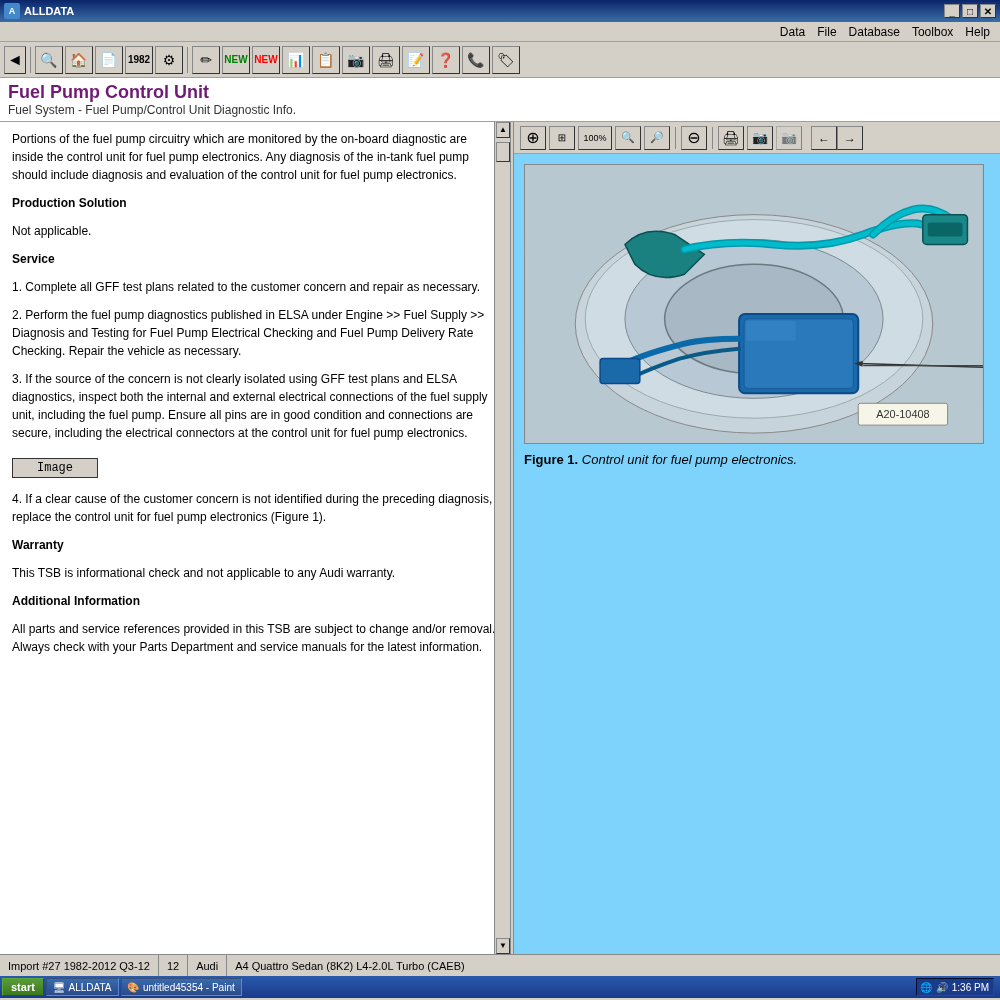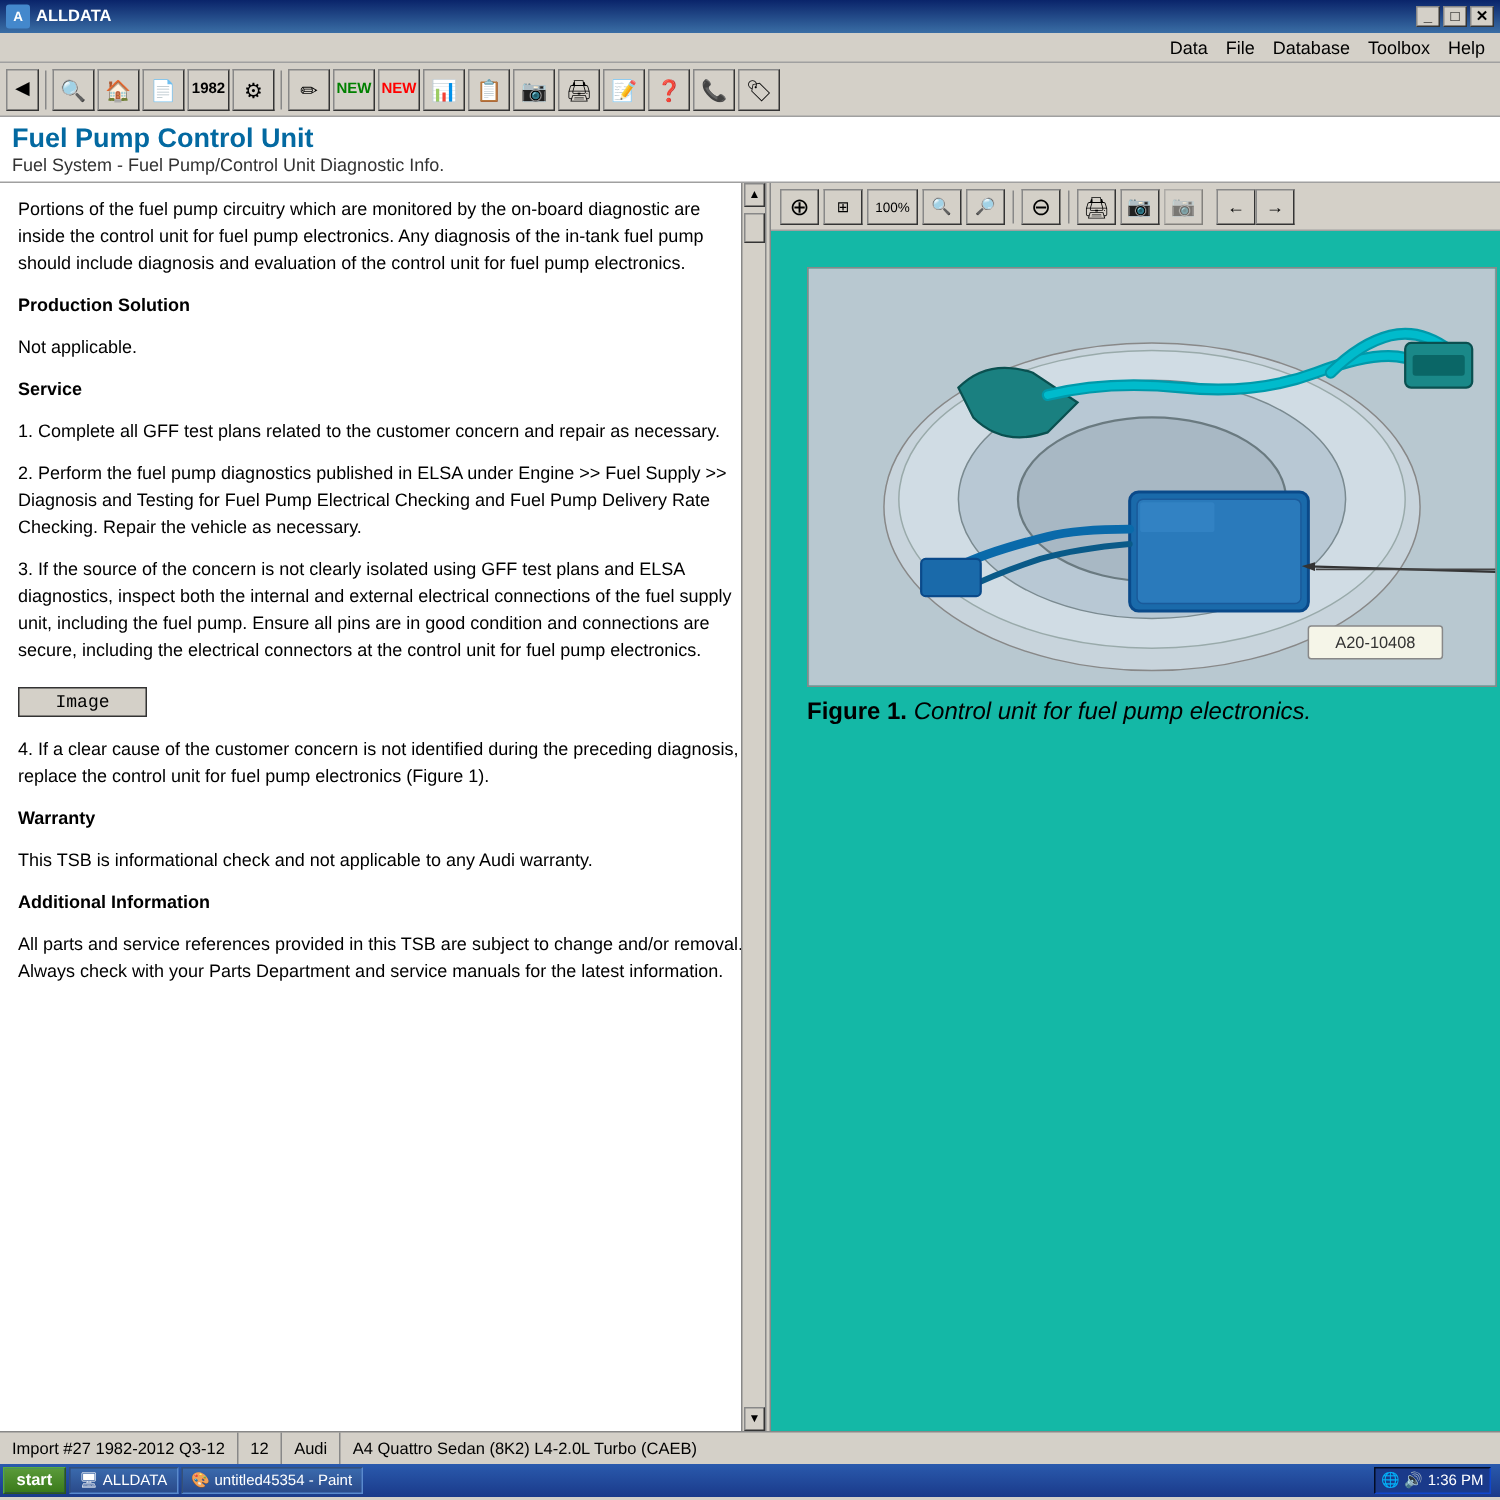--- a/index.html
+++ b/index.html
@@ -57,21 +57,21 @@
       width: 22px; height: 28px; background: #d4d0c8; border: 1px outset #888;
       display: flex; align-items: center; justify-content: center; cursor: pointer; font-size: 16px;
     }
 
     
     .doc-title-area {
       background: white;
       padding: 4px 8px;
       border-bottom: 1px solid #a0a0a0;
     }
-    .doc-title-main { font-size: 18px; font-weight: bold; color: #0369a1; }
+    .doc-title-main { font-size: 18px; font-weight: bold; color: #701a75; }
     .doc-title-sub { font-size: 12px; color: #333; }
 
     
     .main-content {
       display: flex;
       height: calc(1000px - 22px - 20px - 36px - 46px - 22px - 22px);
       background: #d4d0c8;
     }
 
     
@@ -118,45 +118,45 @@
     }
     .img-btn {
       width: 26px; height: 24px; background: #d4d0c8; border: 1px outset #888;
       display: flex; align-items: center; justify-content: center; cursor: pointer; font-size: 12px;
     }
     .img-sep { width: 1px; height: 22px; background: #888; margin: 0 2px; }
 
     
     .diagram-container {
       flex: 1;
-      padding: 24px;
+      padding: 10px;
       display: flex;
       flex-direction: column;
       overflow-y: auto;
-      background: #14b8a6;
+      background: #7dd3fc;
     }
 
     .diagram-image {
       width: 460px;
       height: 280px;
       background: linear-gradient(135deg, #c0c8d0 0%, #a8b8c0 50%, #b0bec8 100%);
       border: 1px solid #888;
       position: relative;
       overflow: hidden;
     }
 
     
     .diagram-svg {
       width: 100%;
       height: 100%;
     }
 
     .figure-caption {
       margin-top: 8px;
-      font-size: 16px;
+      font-size: 13px;
     }
     .figure-caption span { font-weight: bold; }
     .figure-caption em { font-style: italic; }
 
     
     .status-bar {
       background: #d4d0c8;
       height: 22px;
       display: flex;
       align-items: center;

